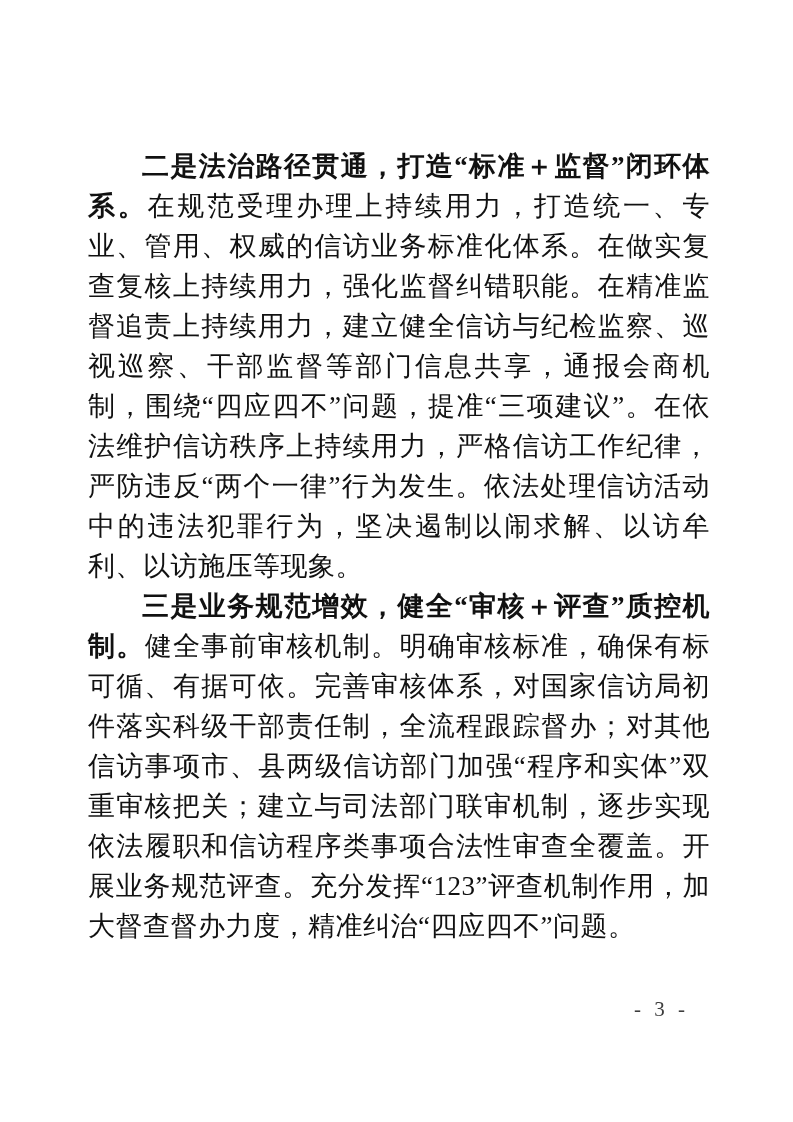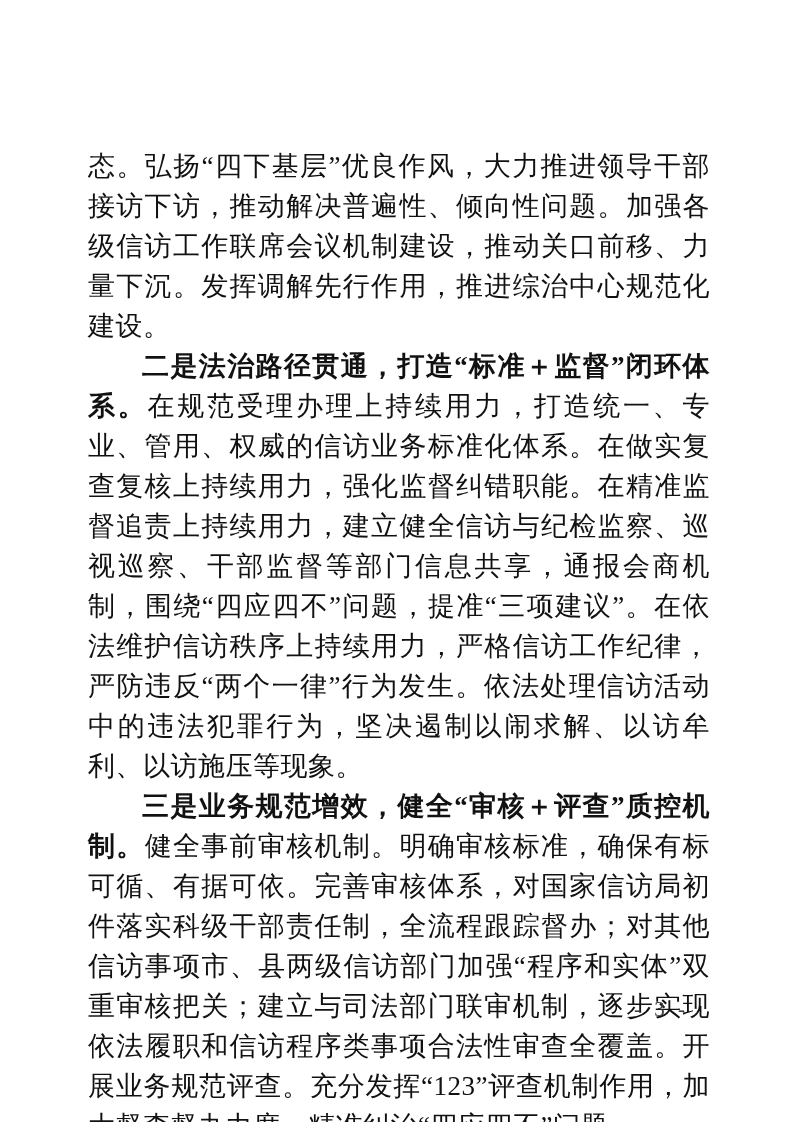--- a/index.html
+++ b/index.html
@@ -45,18 +45,17 @@
     letter-spacing: 4px;
     color: #3d3d3d;
     font-family: "Liberation Serif", "DejaVu Serif", serif;
   }
 </style>
 </head>
 <body>
 
 <div class="page">
   <div class="doc-body">
-    <p class="para"><span>态。弘扬“四下基层”优良作风，大力推进领导干部接访下访，推动解决普遍性、倾向性问题。加强各级信访工作联席会议机制建设，推动关口前移、力量下沉。发挥调解先行作用，推进综治中心规范化建设。</span></p>
     <p class="para indented"><span class="lead-bold">二是法治路径贯通，打造“标准＋监督”闭环体系。</span><span>在规范受理办理上持续用力，打造统一、专业、管用、权威的信访业务标准化体系。在做实复查复核上持续用力，强化监督纠错职能。在精准监督追责上持续用力，建立健全信访与纪检监察、巡视巡察、干部监督等部门信息共享，通报会商机制，围绕“四应四不”问题，提准“三项建议”。在依法维护信访秩序上持续用力，严格信访工作纪律，严防违反“两个一律”行为发生。依法处理信访活动中的违法犯罪行为，坚决遏制以闹求解、以访牟利、以访施压等现象。</span></p>
     <p class="para indented"><span class="lead-bold">三是业务规范增效，健全“审核＋评查”质控机制。</span><span>健全事前审核机制。明确审核标准，确保有标可循、有据可依。完善审核体系，对国家信访局初件落实科级干部责任制，全流程跟踪督办；对其他信访事项市、县两级信访部门加强“程序和实体”双重审核把关；建立与司法部门联审机制，逐步实现依法履职和信访程序类事项合法性审查全覆盖。开展业务规范评查。充分发挥“123”评查机制作用，加大督查督办力度，精准纠治“四应四不”问题。</span></p>
   </div>
   <div class="page-number">- 3 -</div>
 </div>
 
 </body></html>

